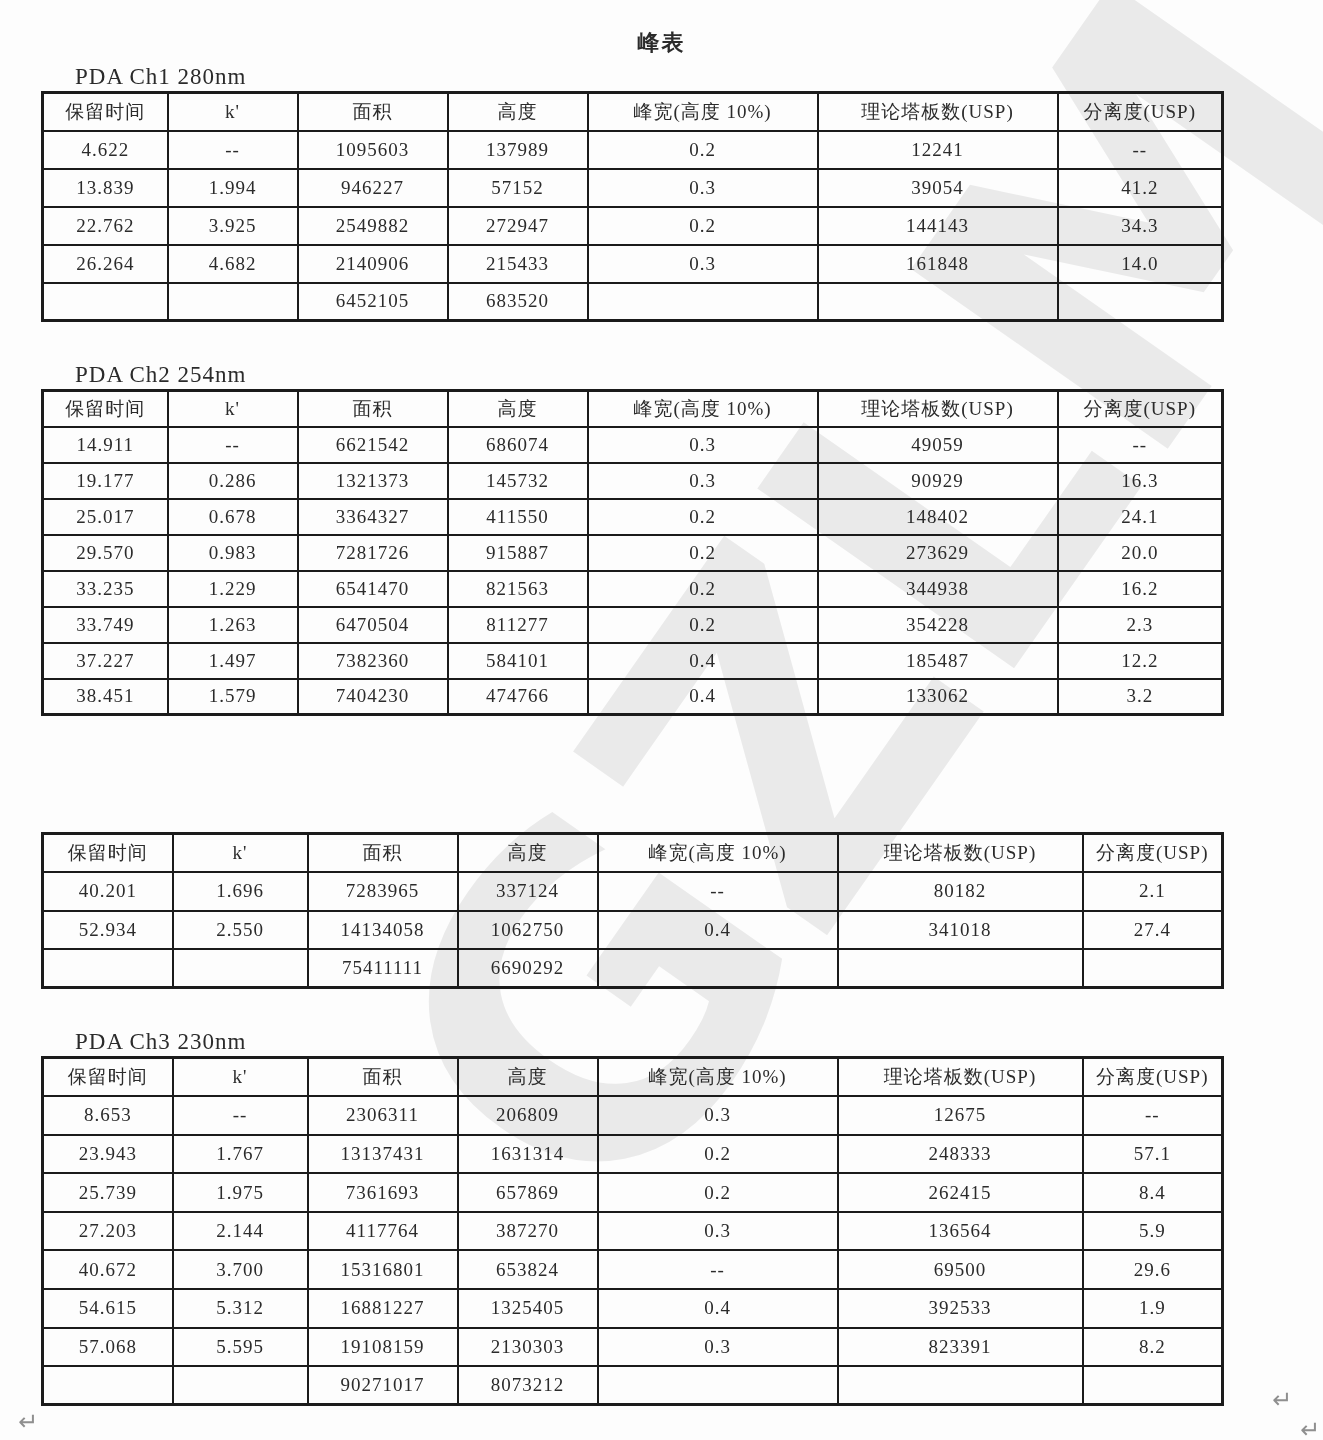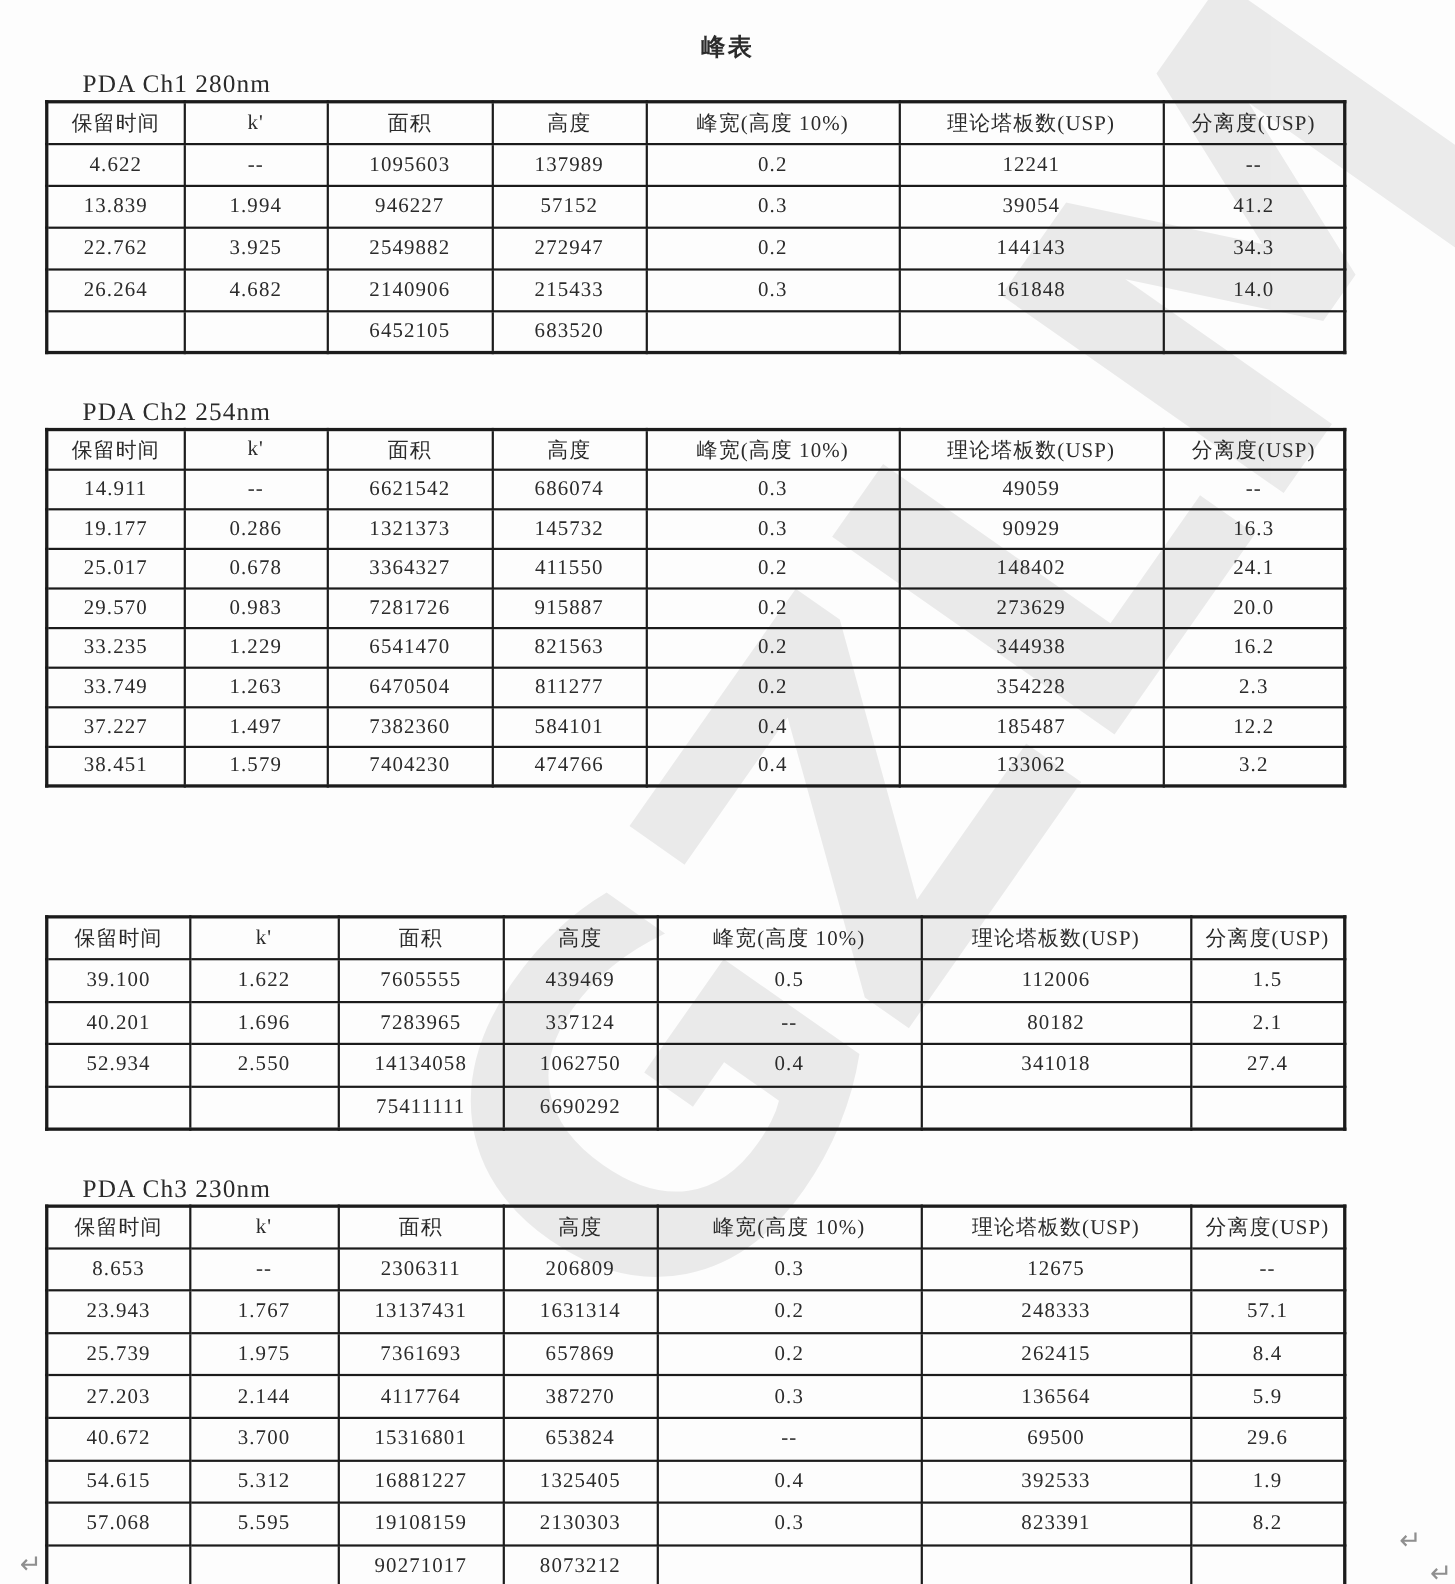--- a/index.html
+++ b/index.html
@@ -267,29 +267,20 @@
             <th>k'</th>
             <th>面积</th>
             <th>高度</th>
             <th>峰宽(高度 10%)</th>
             <th>理论塔板数(USP)</th>
             <th>分离度(USP)</th>
           </tr>
         </thead>
         <tbody>
           <tr>
-            <td>39.100</td>
-            <td>1.622</td>
-            <td>7605555</td>
-            <td>439469</td>
-            <td>0.5</td>
-            <td>112006</td>
-            <td>1.5</td>
-          </tr>
-          <tr>
             <td>40.201</td>
             <td>1.696</td>
             <td>7283965</td>
             <td>337124</td>
             <td>--</td>
             <td>80182</td>
             <td>2.1</td>
           </tr>
           <tr>
             <td>52.934</td>

